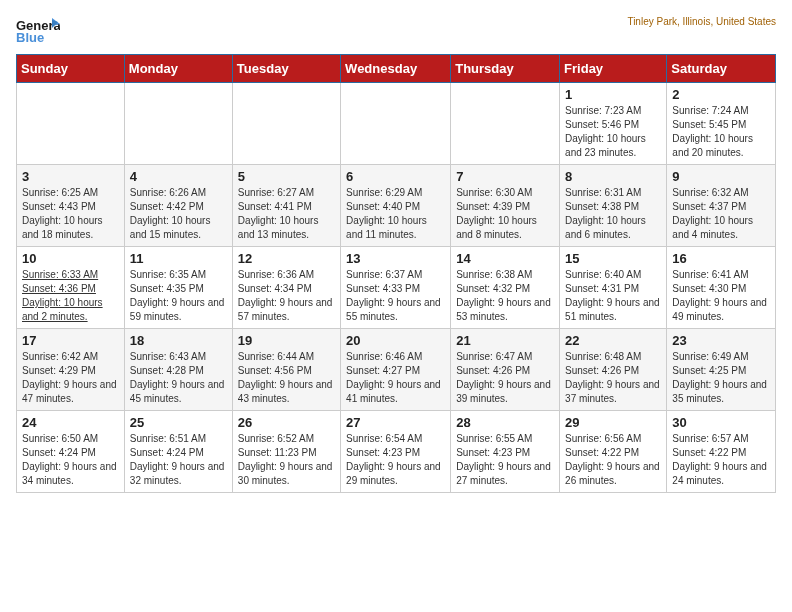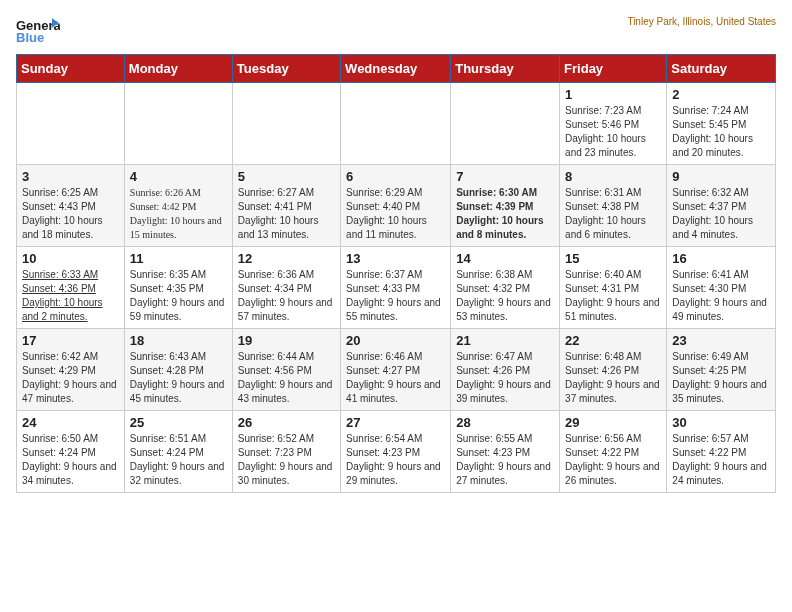--- a/index.html
+++ b/index.html
@@ -129,39 +129,39 @@
       </tr>
       <tr>
         <td>
           <span class="day-number">3</span>
           <div class="day-info" style="white-space: pre-line;">Sunrise: 6:25 AM
 Sunset: 4:43 PM
 Daylight: 10 hours and 18 minutes.</div>
         </td>
         <td>
           <span class="day-number">4</span>
-          <div class="day-info" style="white-space: pre-line; font-family: Liberation Serif, serif;">Sunrise: 6:26 AM
+          <div class="day-info" style="white-space: pre-line;">Sunrise: 6:26 AM
 Sunset: 4:42 PM
 Daylight: 10 hours and 15 minutes.</div>
         </td>
         <td>
           <span class="day-number">5</span>
           <div class="day-info" style="white-space: pre-line;">Sunrise: 6:27 AM
 Sunset: 4:41 PM
 Daylight: 10 hours and 13 minutes.</div>
         </td>
         <td>
           <span class="day-number">6</span>
           <div class="day-info" style="white-space: pre-line;">Sunrise: 6:29 AM
 Sunset: 4:40 PM
 Daylight: 10 hours and 11 minutes.</div>
         </td>
         <td>
           <span class="day-number">7</span>
-          <div class="day-info" style="white-space: pre-line; font-weight: bold;">Sunrise: 6:30 AM
+          <div class="day-info" style="white-space: pre-line;">Sunrise: 6:30 AM
 Sunset: 4:39 PM
 Daylight: 10 hours and 8 minutes.</div>
         </td>
         <td>
           <span class="day-number">8</span>
           <div class="day-info" style="white-space: pre-line;">Sunrise: 6:31 AM
 Sunset: 4:38 PM
 Daylight: 10 hours and 6 minutes.</div>
         </td>
         <td>
@@ -268,21 +268,21 @@
         </td>
         <td>
           <span class="day-number">25</span>
           <div class="day-info" style="white-space: pre-line;">Sunrise: 6:51 AM
 Sunset: 4:24 PM
 Daylight: 9 hours and 32 minutes.</div>
         </td>
         <td>
           <span class="day-number">26</span>
           <div class="day-info" style="white-space: pre-line;">Sunrise: 6:52 AM
-Sunset: 7:23 PM
+Sunset: 11:23 PM
 Daylight: 9 hours and 30 minutes.</div>
         </td>
         <td>
           <span class="day-number">27</span>
           <div class="day-info" style="white-space: pre-line;">Sunrise: 6:54 AM
 Sunset: 4:23 PM
 Daylight: 9 hours and 29 minutes.</div>
         </td>
         <td>
           <span class="day-number">28</span>

